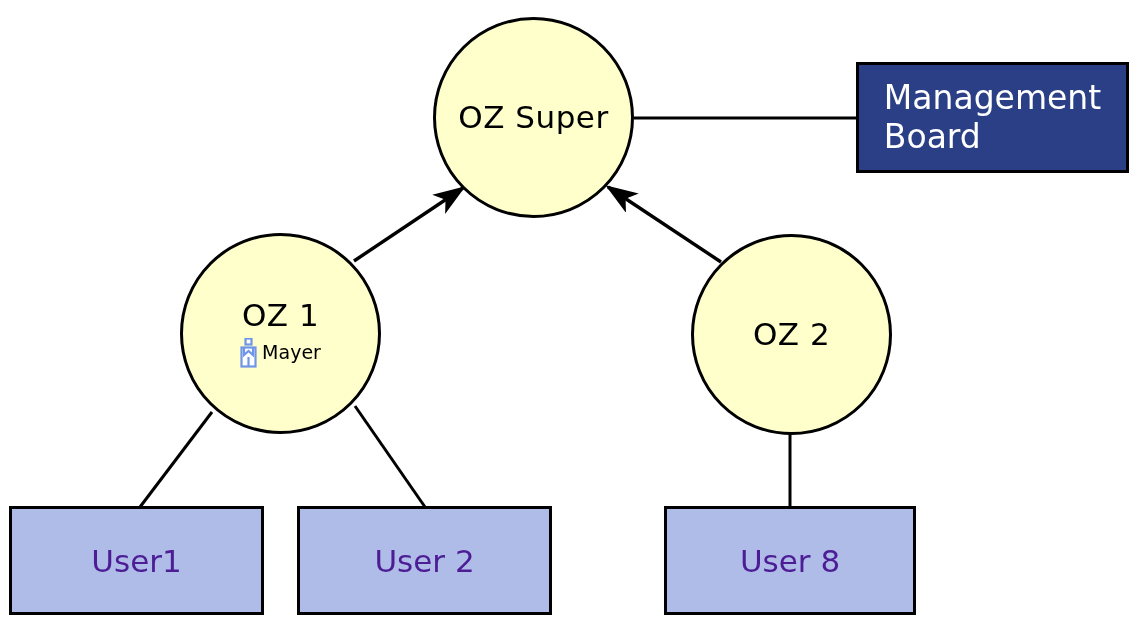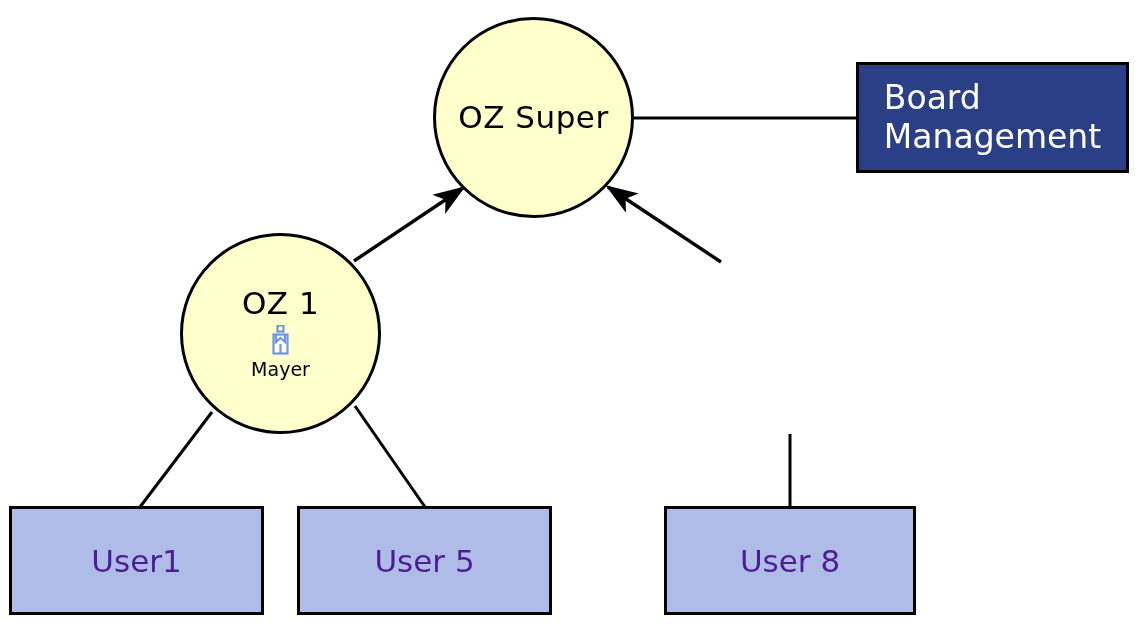--- a/index.html
+++ b/index.html
@@ -48,21 +48,20 @@
     font-size: 31px;
     color: #000000;
     letter-spacing: 0.5px;
   }
   .owner-row {
     display: flex;
     align-items: center;
     justify-content: center;
     gap: 5px;
     margin-top: 6px;
-    flex-direction: column;
   }
   .owner-name {
     font-size: 19px;
     color: #000000;
   }
   .person-icon {
     display: block;
   }
   .node-rect {
     border: 3px solid #000000;
@@ -122,33 +121,38 @@
           <rect x="5.5" y="0.5" width="6" height="6" fill="#ffffff" stroke="#6f94e8" stroke-width="2.2"></rect>
           <rect x="1.5" y="9.5" width="14" height="19" fill="#ffffff" stroke="#6f94e8" stroke-width="2.2"></rect>
           <path d="M 4 10 L 4 17 L 8.5 13 L 13 17 L 13 10" fill="none" stroke="#6f94e8" stroke-width="2.2"></path>
           <line x1="8.5" y1="19" x2="8.5" y2="28" stroke="#6f94e8" stroke-width="2.2"></line>
         </svg>
         <span class="owner-name">Mayer</span>
       </span>
     </div>
   </div>
 
+  <div class="node node-circle" style="left:691px; top:234px; width:201px; height:201px;">
+    <div class="node-stack">
+      <span class="circle-label">OZ 2</span>
+    </div>
+  </div>
 
   <div class="node node-rect rect-board" style="left:856px; top:62px; width:273px; height:111px;">
     <div class="rect-label">
+      <div>Management</div>
       <div>Board</div>
-      <div>Management</div>
     </div>
   </div>
 
   <div class="node node-rect rect-user" style="left:9px; top:506px; width:255px; height:109px;">
     <span class="rect-label">User1</span>
   </div>
 
   <div class="node node-rect rect-user" style="left:297px; top:506px; width:255px; height:109px;">
-    <span class="rect-label">User 5</span>
+    <span class="rect-label">User 2</span>
   </div>
 
   <div class="node node-rect rect-user" style="left:664px; top:506px; width:252px; height:109px;">
     <span class="rect-label">User 8</span>
   </div>
 
 </div>
 
 </body></html>

